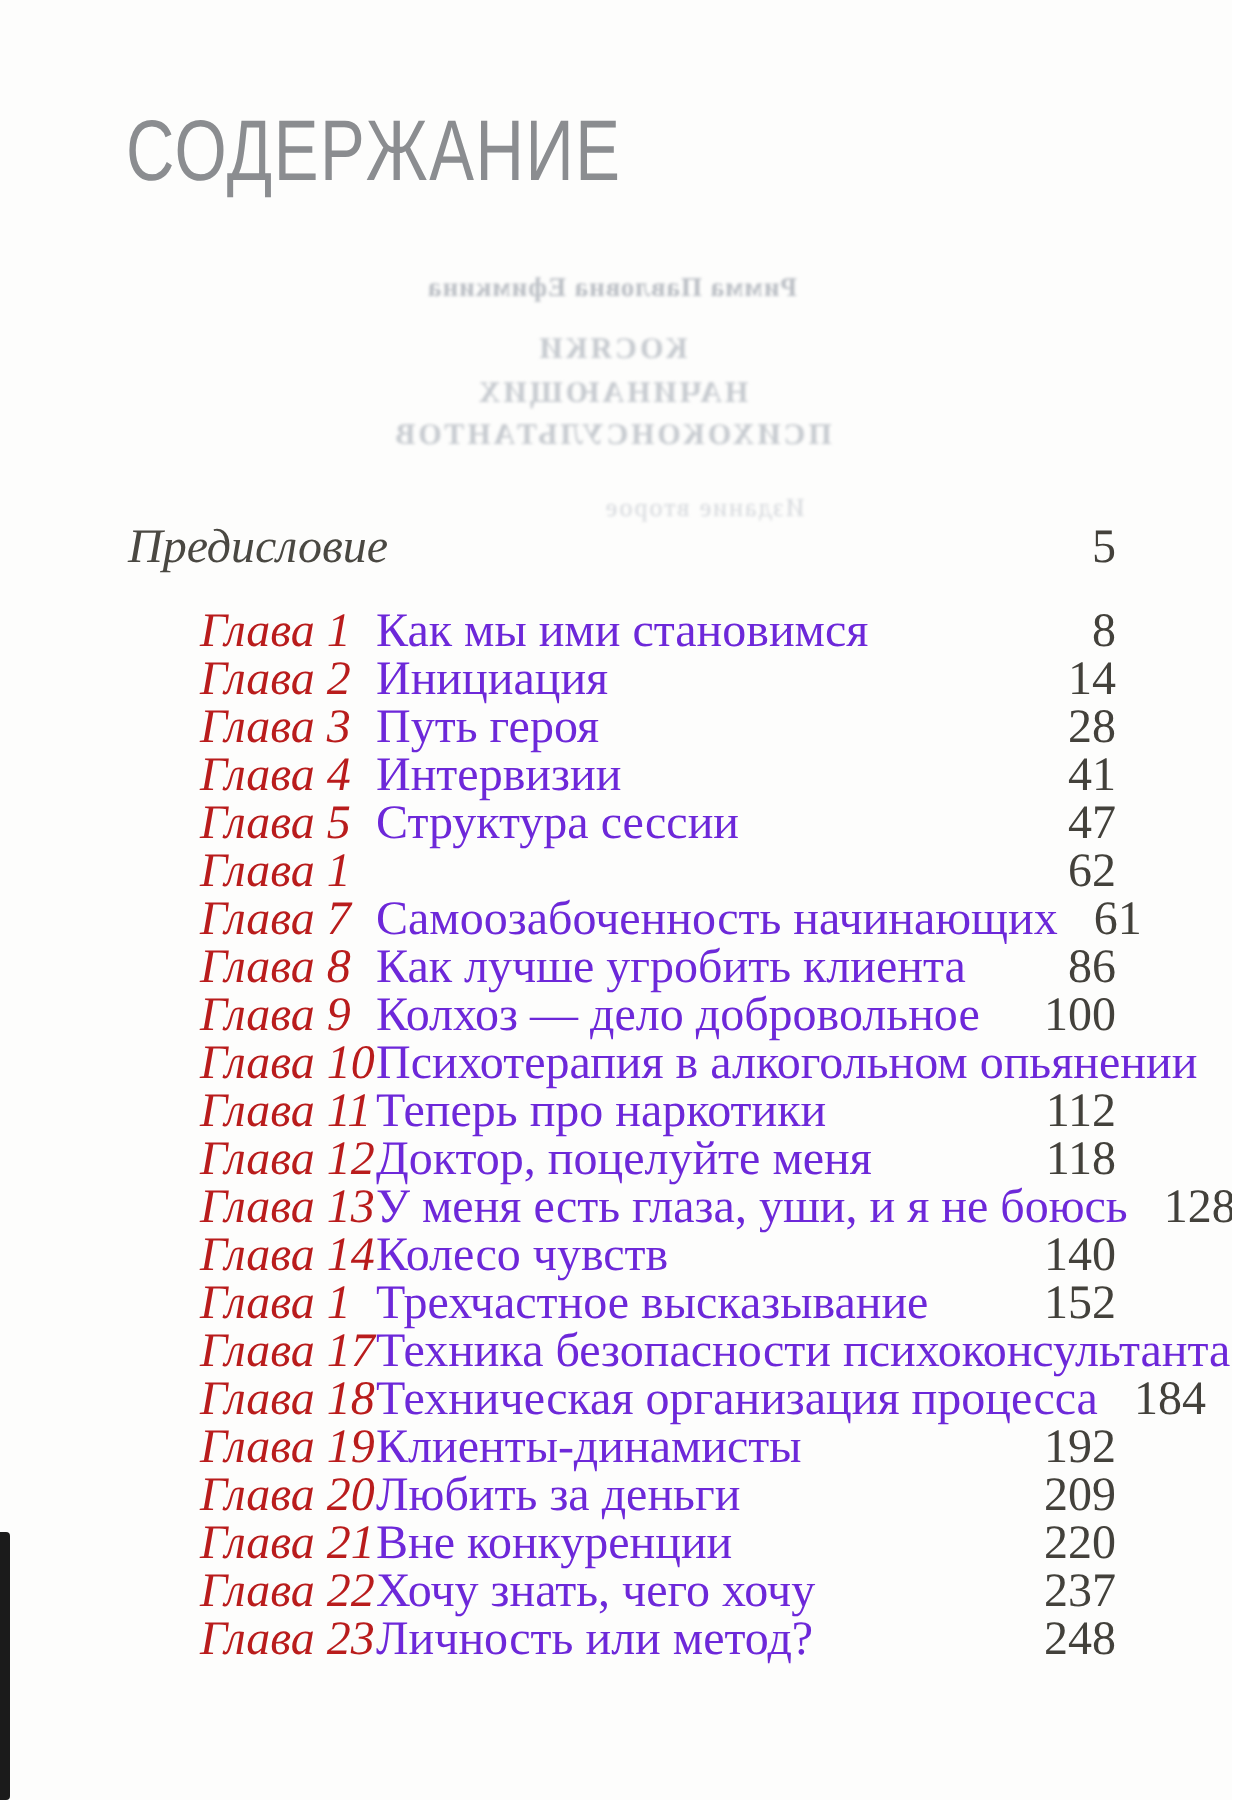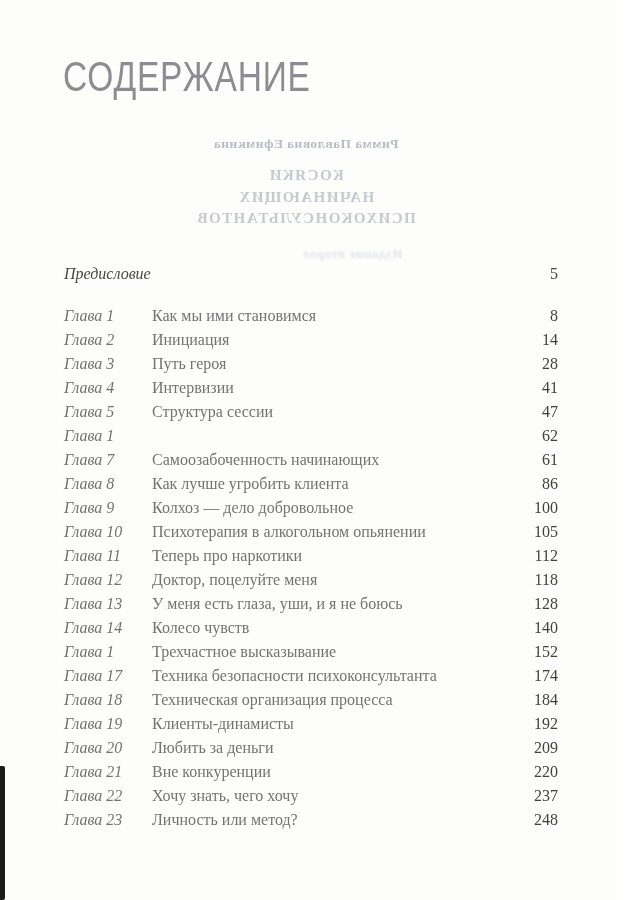--- a/index.html
+++ b/index.html
@@ -76,43 +76,44 @@
     user-select: none;
     white-space: nowrap;
   }
 
   
   .toc {
     position: absolute;
     left: 64px;
     right: 58px;
     top: 262px;
-    font-size: 16px;
+    font-size: 24px;
   }
   .toc-row {
     display: flex;
     align-items: baseline;
     line-height: 24px;
     white-space: nowrap;
   }
   .toc-row.preface-row {
     margin-bottom: 18px;
   }
   .chapter-label {
     flex: 0 0 88px;
     font-style: italic;
-    color: #737373;
+    color: #b91c1c;
+    margin-left: 36px;
   }
   .preface-label {
     font-style: italic;
     color: #4a4842;
   }
   .chapter-title {
     flex: 0 0 auto;
-    color: #737373;
+    color: #6d28d9;
   }
   .dot-leader {
     flex: 1 1 auto;
     align-self: stretch;
     min-width: 12px;
     margin-left: 5px;
     margin-right: 1px;
     background-image: radial-gradient(circle, #504e47 1.1px, rgba(0,0,0,0) 1.45px);
     background-size: 8.6px 24px;
     background-position: right 1px bottom -16.5px;

